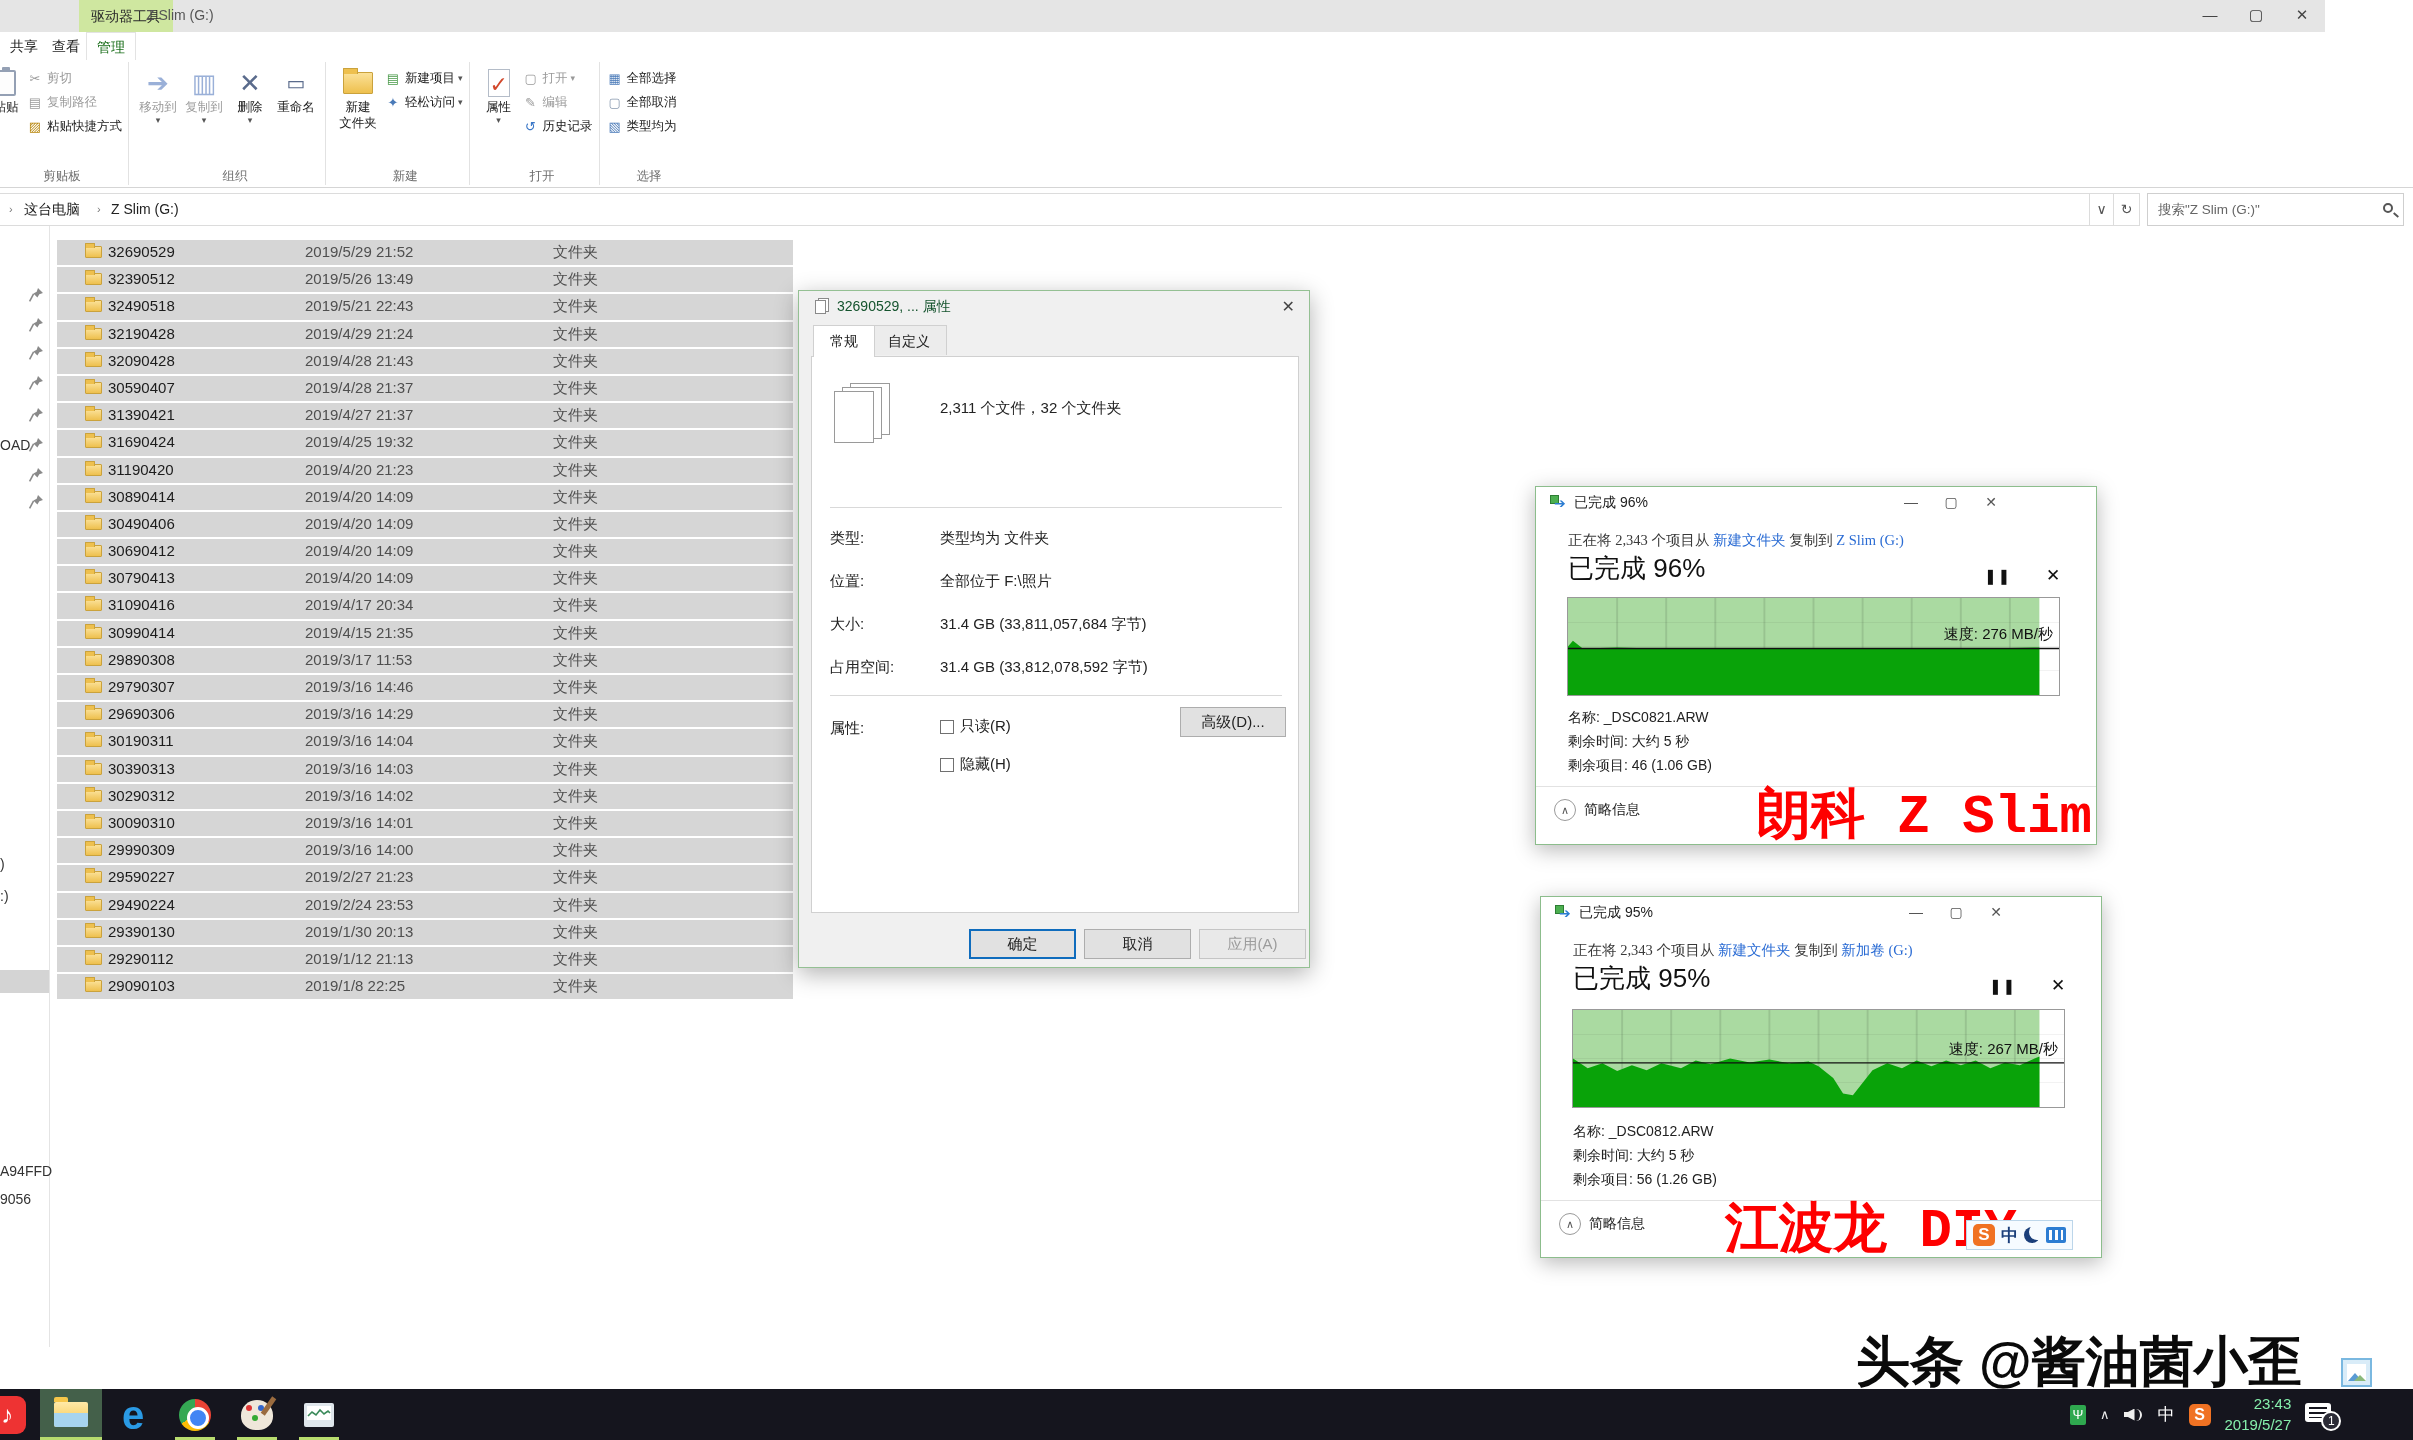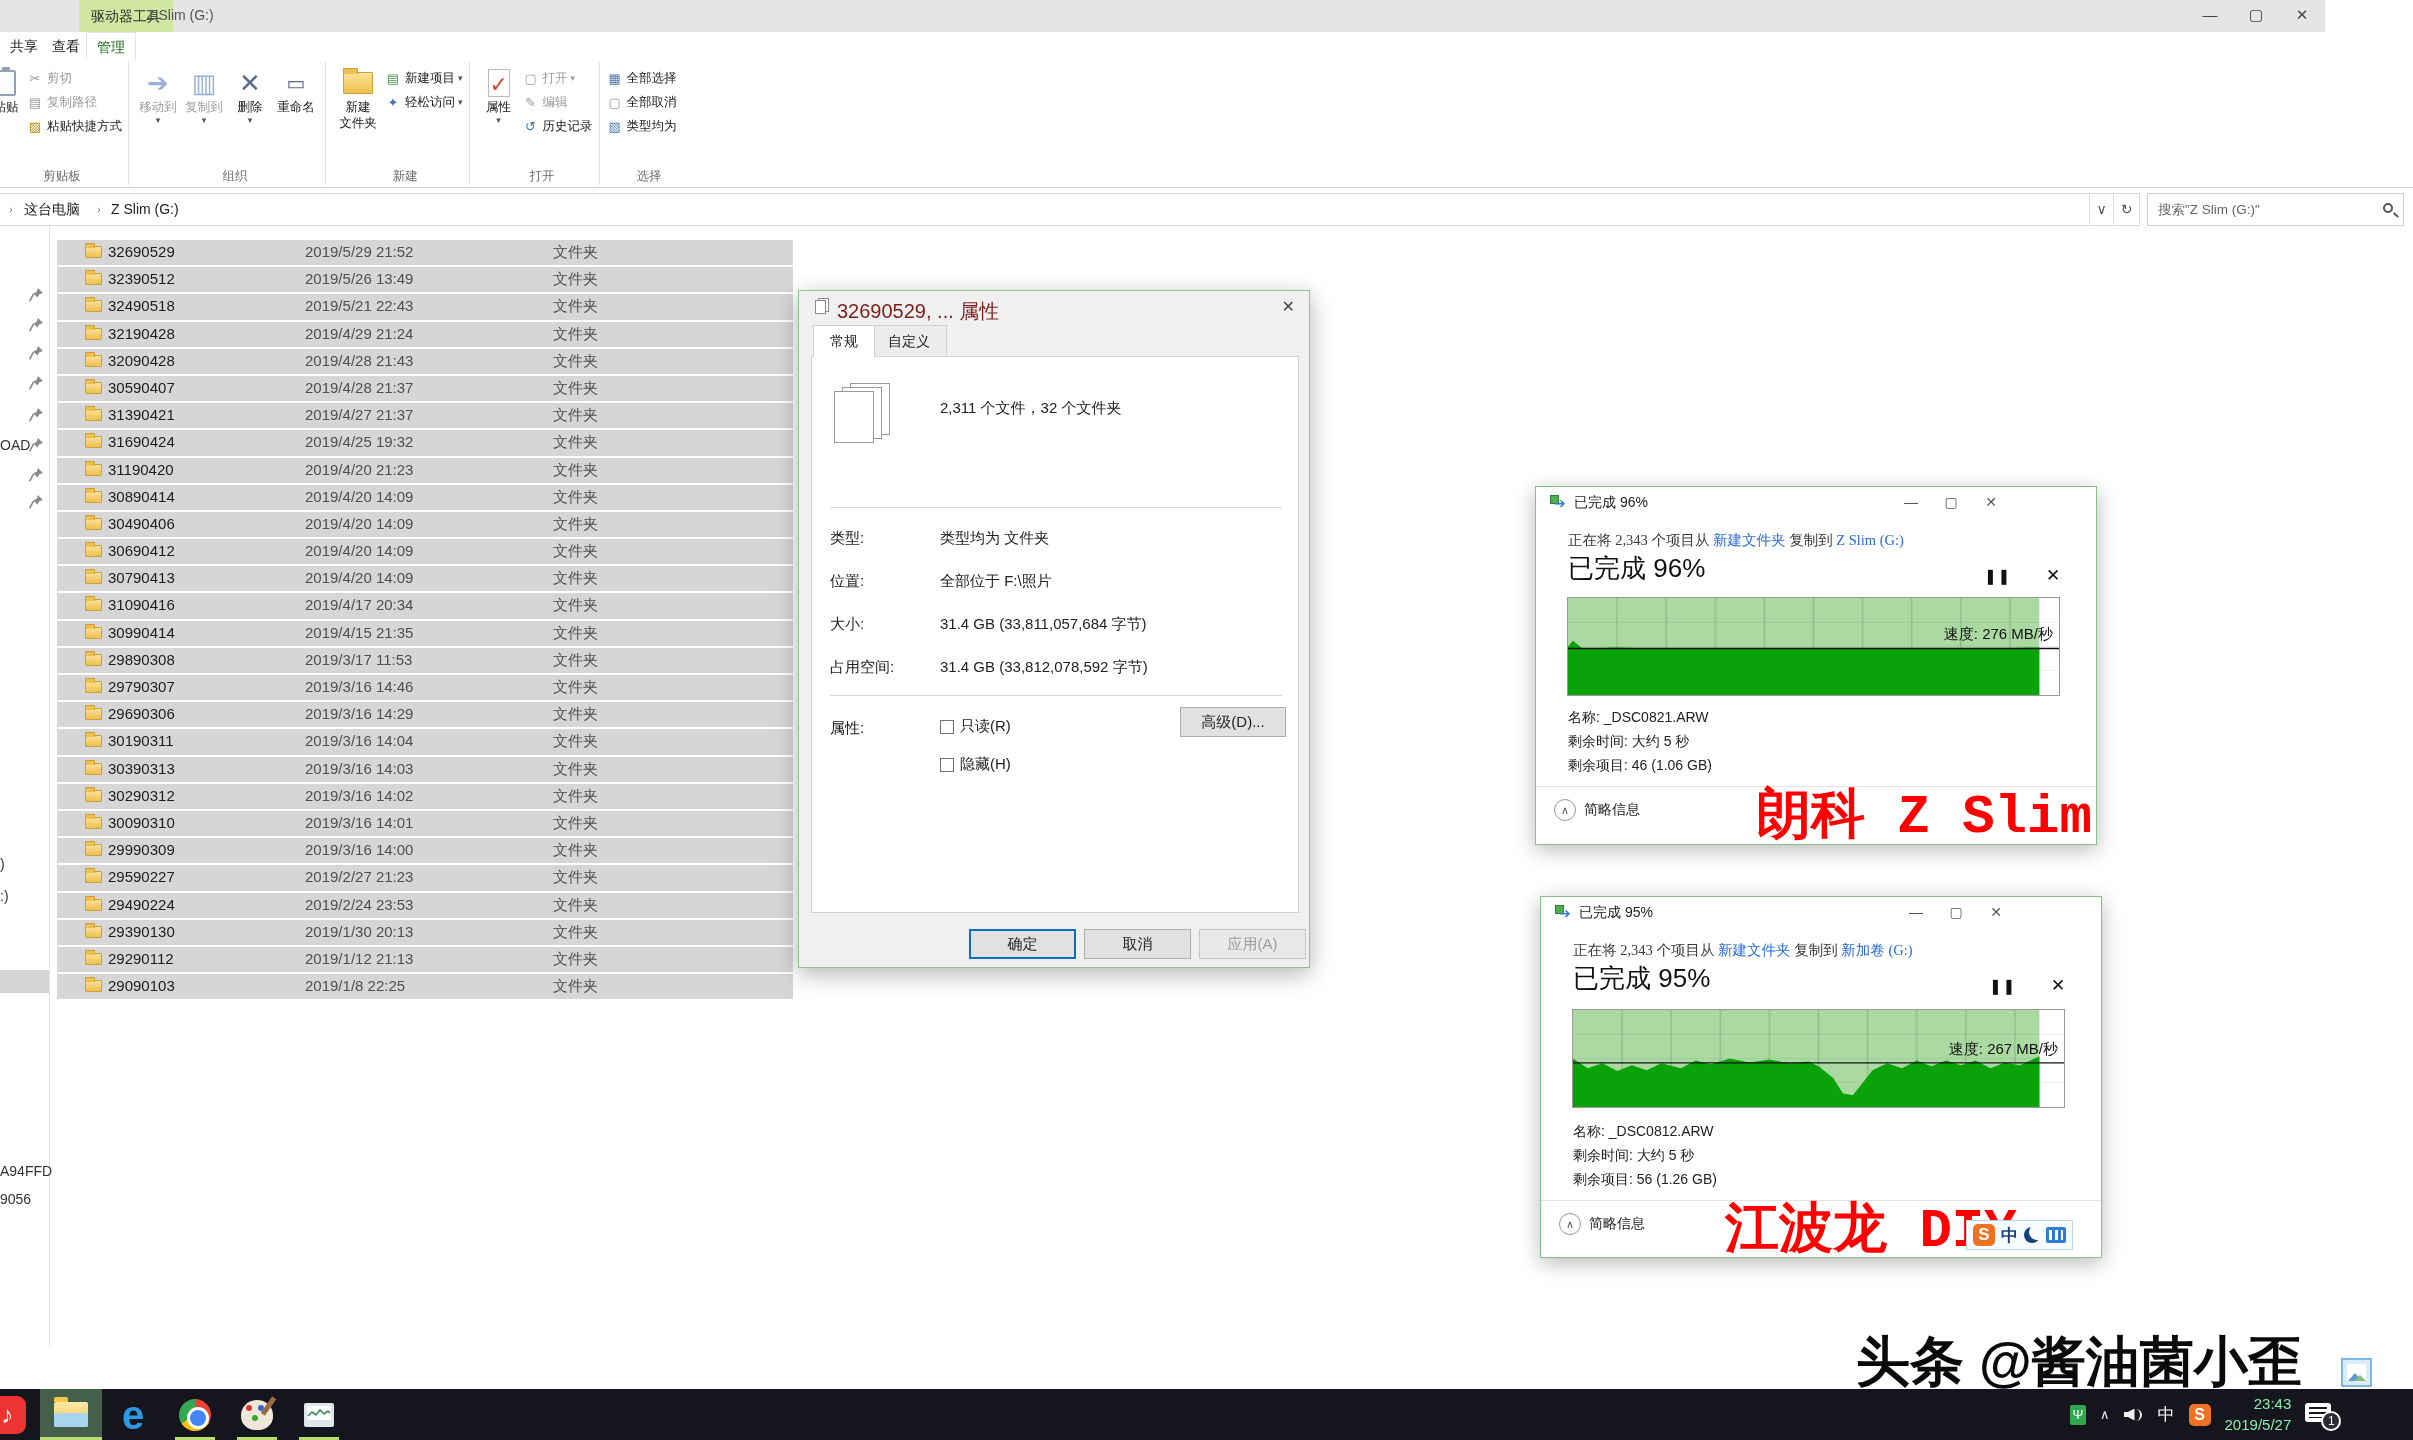--- a/index.html
+++ b/index.html
@@ -76,21 +76,21 @@
   .frow { position:relative; width:736px; height:27.2px; }
   .frow-bg { position:absolute; left:0; top:0; right:0; height:25.2px; background:#d6d6d6; }
   .frow .folder-ic { position:absolute; left:28px; top:6px; }
   .fname { position:absolute; left:51px; top:3px; font-size:15px; color:#1c1c1c; }
   .fdate { position:absolute; left:248px; top:3px; font-size:15px; color:#4f4f4f; }
   .ftype { position:absolute; left:496px; top:3px; font-size:15px; color:#4f4f4f; }
 
   
   #props { position:absolute; left:798px; top:290px; width:512px; height:678px; background:#f0f0f0;
     border:1px solid #94c093; box-shadow:0 6px 22px rgba(0,0,0,.30); }
-  #props .ptitle { position:absolute; left:12px; top:7px; font-size:20px; color:#7f1d1d; }
+  #props .ptitle { position:absolute; left:12px; top:7px; font-size:14px; color:#14532d; }
   .pages-ic { position:absolute; left:14px; top:7px; width:18px; height:18px; }
   .pages-ic i, .page-st { position:absolute; width:11px; height:14px; background:#fff; border:1px solid #8a8a8a; }
   #props .pclose { position:absolute; right:14px; top:6px; font-size:16px; color:#444; }
   .ptab { position:absolute; top:34px; height:30px; padding:0 16px; font-size:14px; line-height:30px;
     border:1px solid #d0d0d0; border-bottom:none; background:#ececec; color:#222; }
   .ptab.active { background:#fff; height:32px; z-index:3; }
   .ppanel { position:absolute; left:12px; top:65px; width:488px; height:557px; background:#fff; border:1px solid #d0d0d0; }
   .stack-ic { position:absolute; left:22px; top:26px; width:72px; height:66px; }
   .stack-ic i { position:absolute; width:40px; height:52px; background:#fff; border:1px solid #9a9a9a; }
   .psummary { position:absolute; left:128px; top:42px; font-size:15px; color:#222; }

